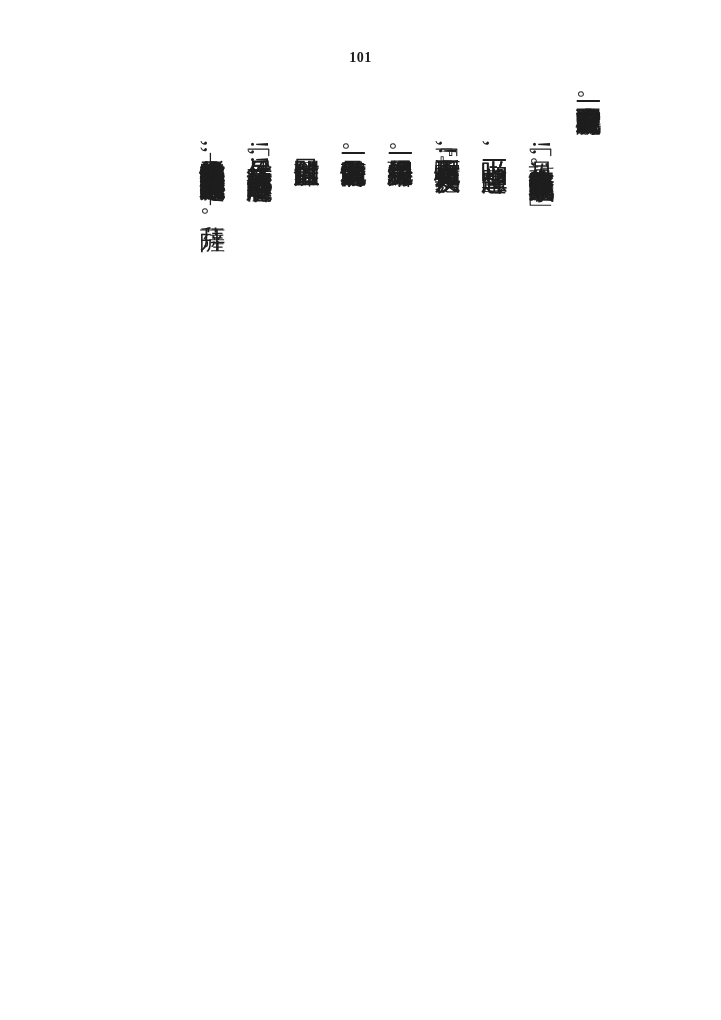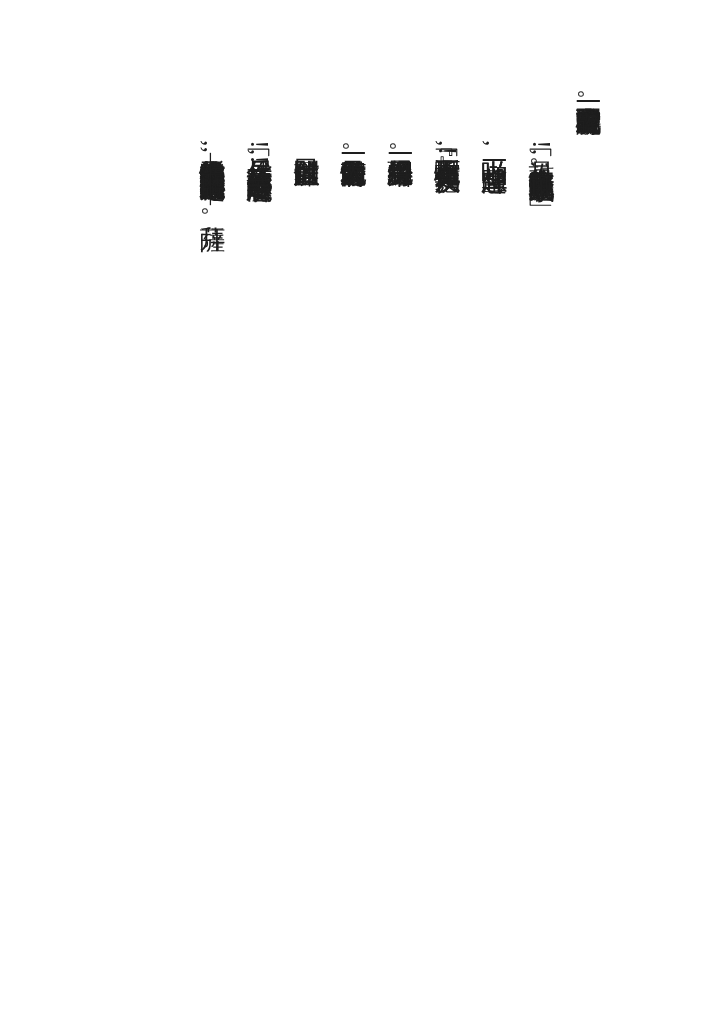--- a/index.html
+++ b/index.html
@@ -45,20 +45,21 @@
     text-indent: 0;
   }
   .text-block p.indent {
     text-indent: 2em;
   }
 </style>
 </head>
 <body>
 
 <div class="page">
+  <div class="page-number">101</div>
   <main class="text-block" id="text-block">
       <p class="">凝聚出一道雷電將飛來的魔彈擊碎。</p>
       <p class="indent">「是誰!躲在暗處偷襲,可是膽小鬼的表現哦。」</p>
       <p class="indent">啪啪啪,一陣掌聲想起</p>
       <p class="indent">「不愧是『雷之巫女』啊,反應夠快!」</p>
       <p class="indent">一個身影從黑暗中緩緩現身。</p>
       <p class="indent">朱乃一臉驚愕地看著眼前的女人。</p>
       <p class="indent">難以置信的開口道</p>
       <p class="indent">「居然是你!你應該死了的,怎麼可能還活著!」</p>
       <p class="indent">雖然之前是半人半怪物的形態,但是那張臉朱乃還是認得出的,面前的女人正是之前被社長消滅的離群惡魔——拜薩。</p>

